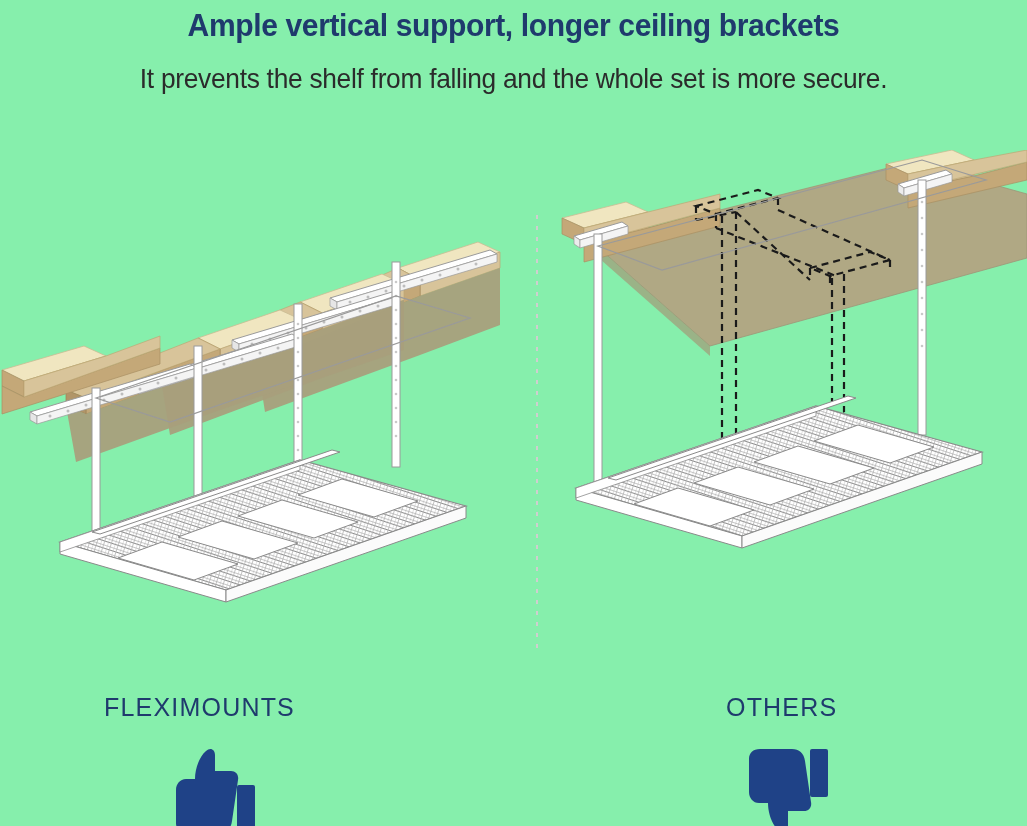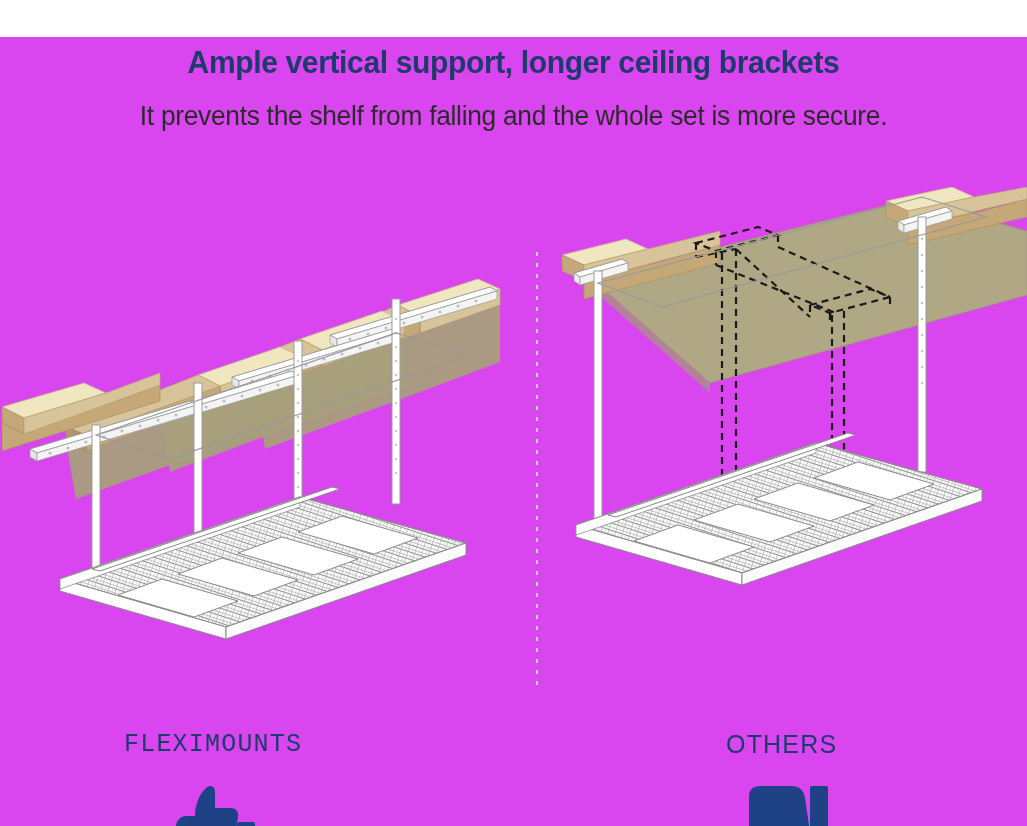--- a/index.html
+++ b/index.html
@@ -2,21 +2,21 @@
 <html><head>
 <meta charset="utf-8">
 <title>Ample vertical support comparison</title>
 <style>
   html,body{margin:0;padding:0;background:#ffffff;}
   body{
     width:1027px;height:826px;position:relative;overflow:hidden;
     font-family:"Liberation Sans","DejaVu Sans",sans-serif;
     -webkit-font-smoothing:antialiased;
   }
-  .page{position:absolute;inset:0;background:#d946ef;margin-top:37px;}
+  .page{position:absolute;inset:0;background:#86efac;}
 
   
   .headline{
     position:absolute;left:0;top:8px;width:1027px;text-align:center;
     font-size:31px;font-weight:bold;color:#1f3a6d;
     letter-spacing:-0.4px;white-space:nowrap;
     transform:scaleX(.97);transform-origin:center top;
   }
   .subhead{
     position:absolute;left:0;top:63px;width:1027px;text-align:center;
@@ -36,21 +36,21 @@
   .panel{position:absolute;top:150px;height:520px;}
   .panel.left{left:0;width:520px;}
   .panel.right{left:540px;width:487px;}
   .panel svg{display:block;width:100%;height:100%;}
 
   
   .brandlabel{
     position:absolute;font-size:25px;font-weight:400;color:#1f3a6d;
     letter-spacing:1.2px;white-space:nowrap;
   }
-  .brandlabel.left{left:124px;top:693px;font-family:Liberation Mono, monospace;}
+  .brandlabel.left{left:104px;top:693px;}
   .brandlabel.right{left:726px;top:693px;text-align:right;}
 
   .thumbwrap{position:absolute;width:90px;height:86px;overflow:hidden;}
   .thumbwrap.left{left:165px;top:745px;}
   .thumbwrap.right{left:738px;top:745px;}
   .thumbwrap svg{display:block;width:90px;height:96px;}
 </style>
 </head>
 <body>
 

